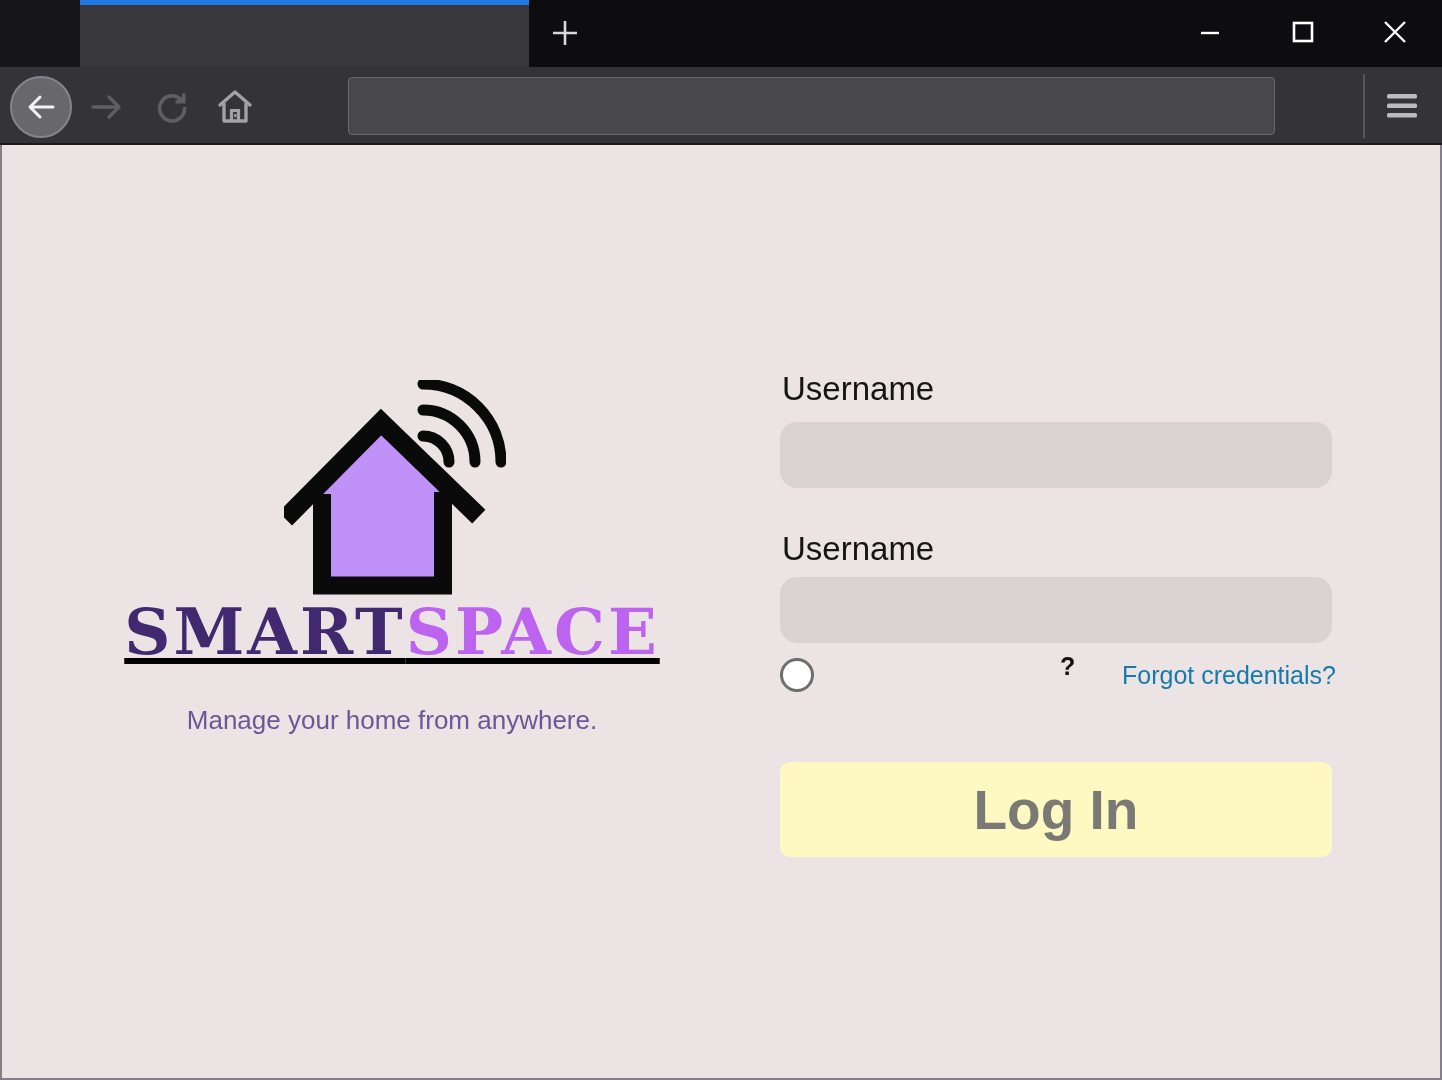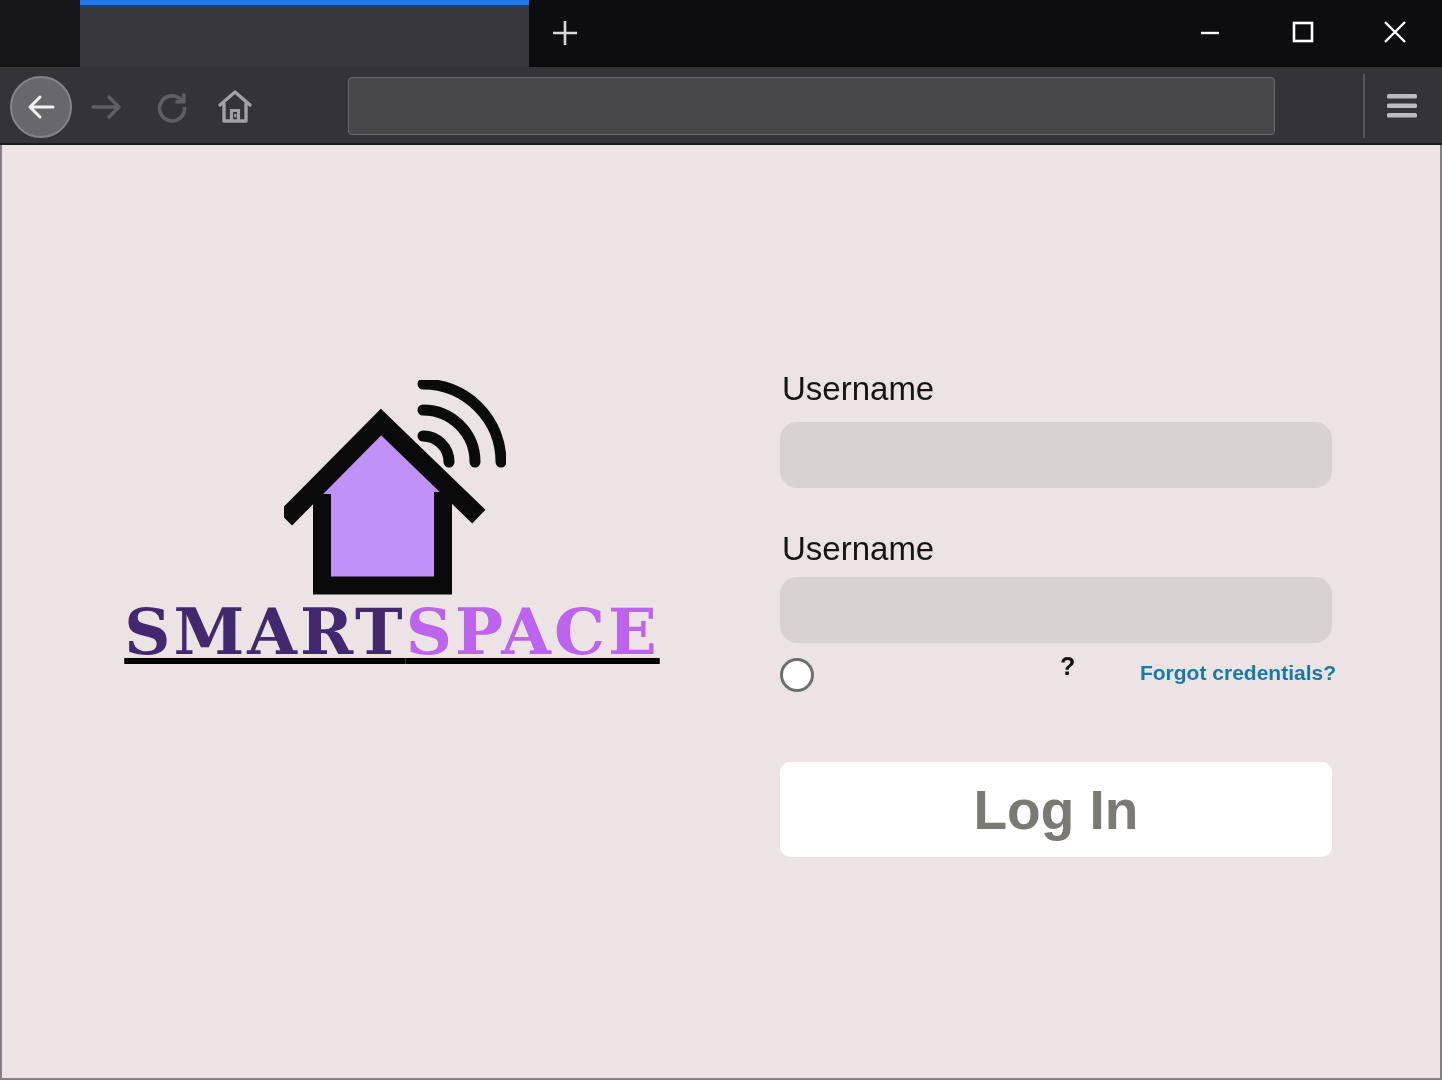--- a/index.html
+++ b/index.html
@@ -55,25 +55,25 @@
                 border:none; border-radius:17px; font-size:26px; color:#333; padding:0 20px; outline:none; }
   .input-username { top:277px; }
   .input-password { top:432px; }
 
   .remember-row { position:absolute; left:0; top:513px; width:552px; height:36px; }
   .radio { position:absolute; left:0; top:0; width:34px; height:34px; border-radius:50%;
            background:#ffffff; border:3px solid #6e6e6e; cursor:pointer; }
   .remember-label { position:absolute; left:46px; top:3px; font-size:25px; color:#1f1f1f; }
   .help-mark { position:absolute; left:280px; top:-6px; font-size:25px; font-weight:bold;
                color:#111; cursor:pointer; }
-  .forgot-link { position:absolute; right:-4px; top:3px; font-size:21px; font-weight:700;
+  .forgot-link { position:absolute; right:-4px; top:3px; font-size:25px; font-weight:400;
                  color:#177aab; text-decoration:none; cursor:pointer; }
 
   .login-btn { position:absolute; left:0; top:617px; width:552px; height:95px;
-               background:#ffffff; border:none; border-radius:10px; cursor:pointer;
+               background:#fef9c3; border:none; border-radius:10px; cursor:pointer;
                font-family:"Liberation Sans", sans-serif;
                font-size:55px; font-weight:bold; color:#7b7974; }
 </style>
 </head>
 <body>
 
 <div class="window">
 
   <div class="titlebar">
     <div class="titlebar-corner"></div>
@@ -159,20 +159,21 @@
         <path d="M139 56 A26 26 0 0 1 165 82"></path>
         <path d="M139 30 A52 52 0 0 1 191 82"></path>
         <path d="M139 4  A78 78 0 0 1 217 82"></path>
       </g>
     </svg>
 
     <div class="wordmark">
       <span class="wm-primary">SMART</span><span class="wm-secondary">SPACE</span>
     </div>
 
+    <div class="tagline">Manage your home from anywhere.</div>
 
     <div class="form-col">
 
       <div class="field-label label-username">Username</div>
       <input class="text-input input-username" type="text" value="" style="">
 
       <div class="field-label label-password">Username</div>
       <input class="text-input input-password" type="password" value="" style="">
 
       <div class="remember-row">

